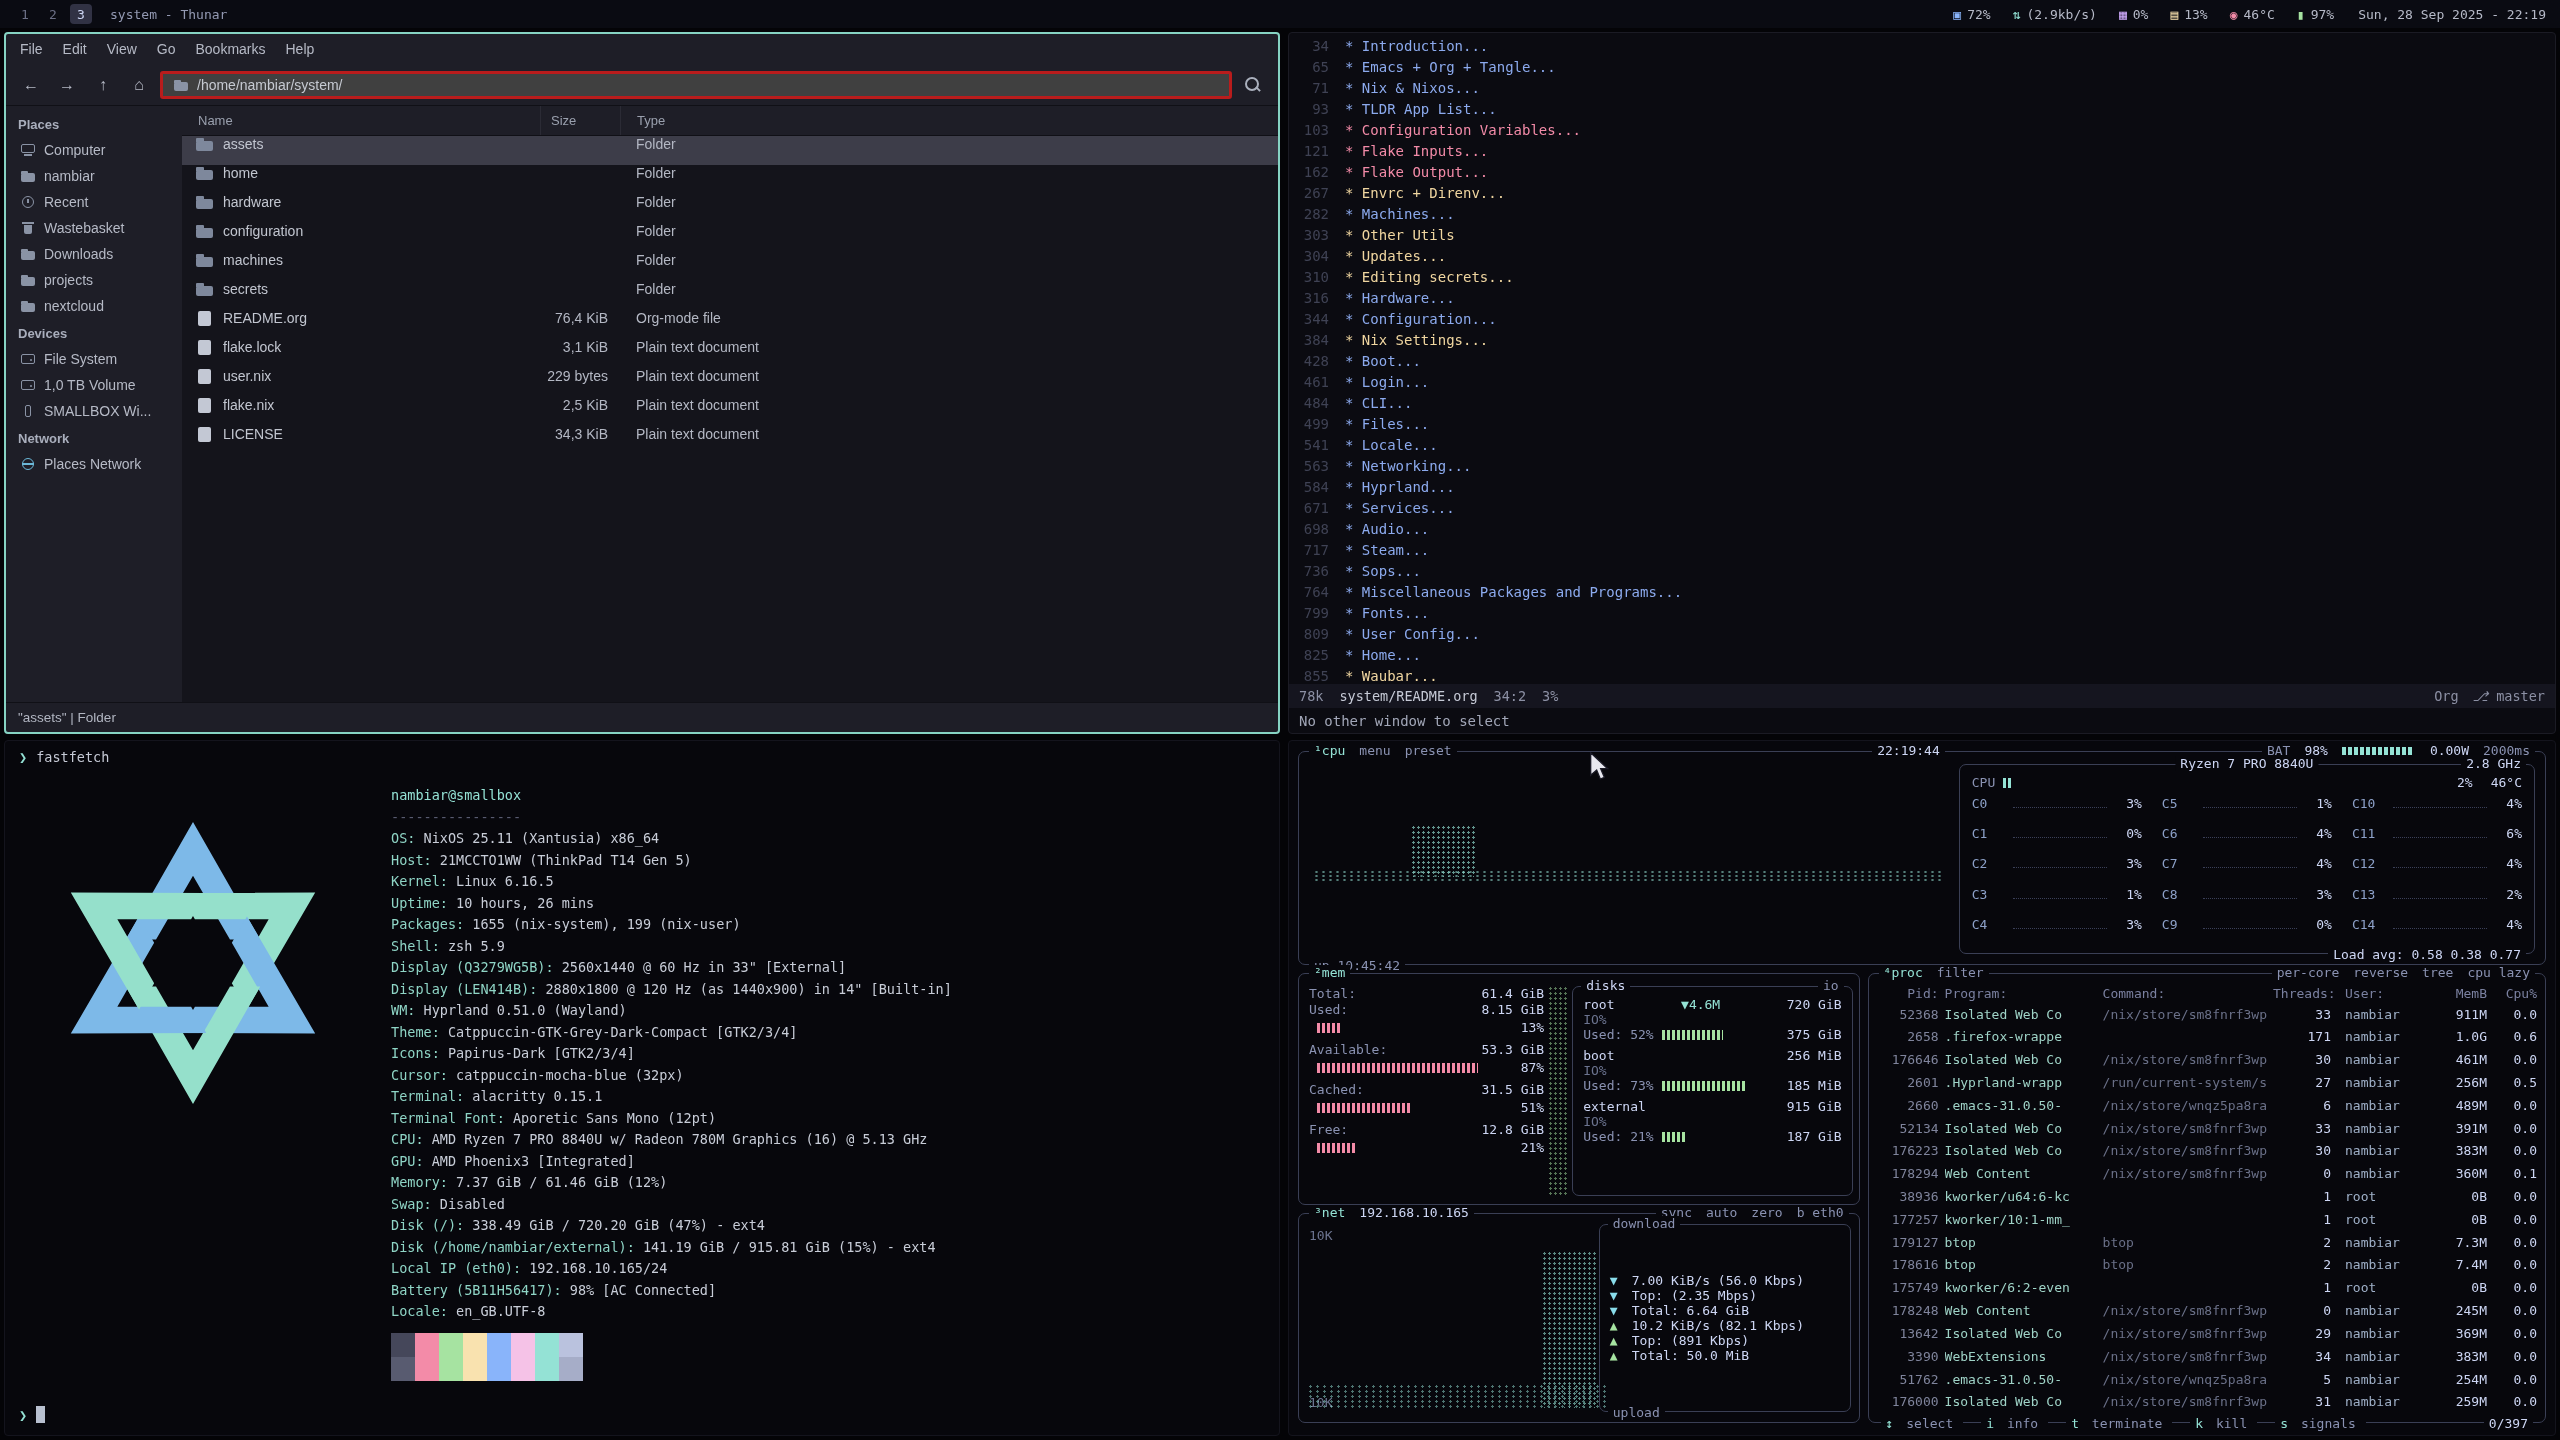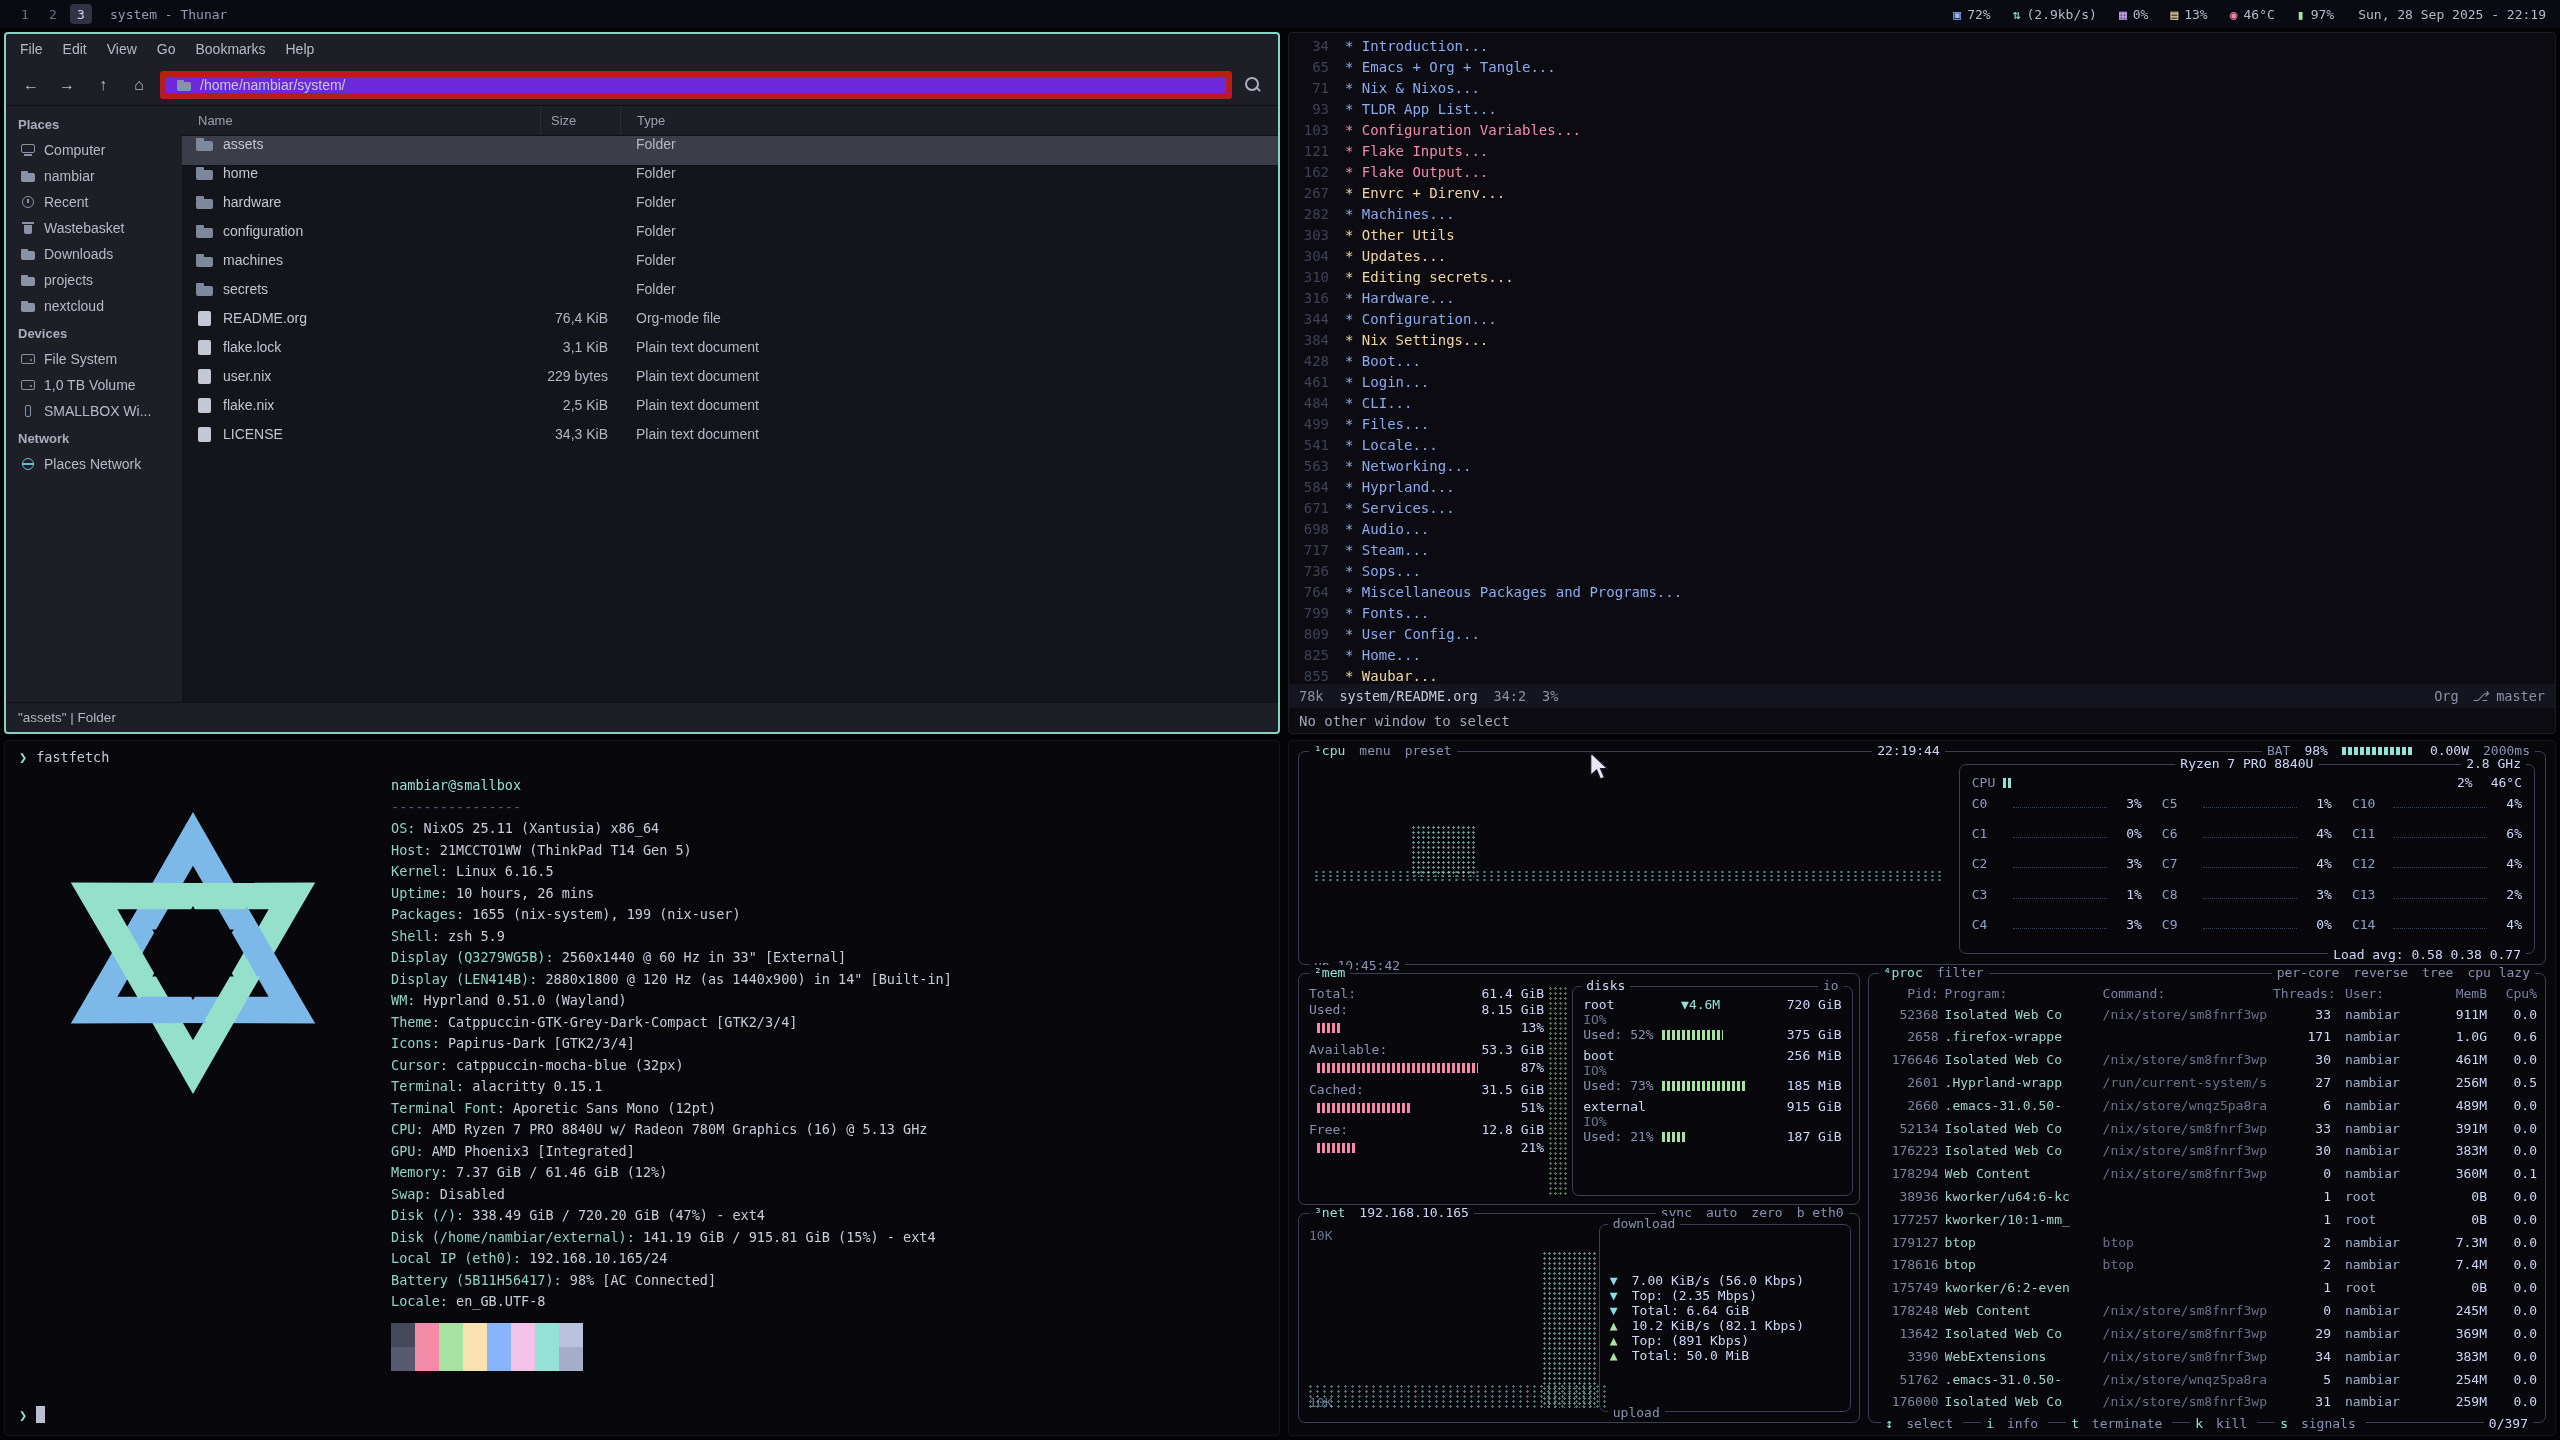--- a/index.html
+++ b/index.html
@@ -29,21 +29,21 @@
   .win{position:absolute;border-radius:4px;overflow:hidden}
 
   
   .thunar{left:4px;top:32px;width:1276px;height:702px;background:#1e1e27;border:2px solid #86d3c3;
     display:flex;flex-direction:column;font-family:"Liberation Sans",sans-serif}
   .menubar{height:30px;display:flex;align-items:center;padding:0 4px;color:#b6bac6;font-size:14px}
   .menubar span{padding:4px 10px;border-radius:3px}
   .toolbar{height:42px;display:flex;align-items:center;gap:6px;padding:0 10px;border-bottom:1px solid #101016}
   .navbtn{width:30px;height:28px;display:flex;align-items:center;justify-content:center;color:#b6bac6;
     font-size:16px;border-radius:3px}
-  .pathbar{flex:1;height:28px;background:#6d28d9;border:6px solid #b91c1c;border-radius:3px;
+  .pathbar{flex:1;height:28px;background:#404040;border:3px solid #b91c1c;border-radius:3px;
     display:flex;align-items:center;gap:8px;padding:0 10px;color:#c6cad2;font-size:14px}
   .searchbtn{width:30px;height:28px;position:relative}
   .searchbtn::before{content:"";position:absolute;left:7px;top:6px;width:10px;height:10px;border:2px solid #aab0bd;border-radius:50%}
   .searchbtn::after{content:"";position:absolute;left:17px;top:17px;width:6px;height:2px;background:#aab0bd;transform:rotate(45deg)}
   .thunar-main{flex:1;display:flex;min-height:0}
   .sidebar{width:176px;padding-top:4px;font-size:14px;color:#b6bac6;flex:none}
   .slabel{padding:7px 12px 5px;font-weight:bold;font-size:13px;color:#a9aebc}
   .srow{display:flex;align-items:center;gap:8px;padding:5px 8px 5px 14px}
   .sicon{width:16px;height:16px;display:inline-block;position:relative;flex:none}
   .sicon[data-icon="computer"]::before{content:"";position:absolute;inset:2px 1px 5px 1px;border:1.5px solid #8a93a5;border-radius:2px}
@@ -93,21 +93,21 @@
   .mfile{color:#c6cad6}
   .mright{margin-left:auto;display:flex;gap:14px;align-items:center}
   .branch-icon::before{content:"⎇ ";color:#8c90a4}
   .echo{height:25px;display:flex;align-items:center;padding:0 10px;color:#a2a7b8;font-size:14px;flex:none}
 
   
   .fetch{left:4px;top:740px;width:1276px;height:696px;background:#07070c;border:1px solid #14141d;
     padding:8px 14px;font-size:13.5px;position:relative}
   .cmdline{display:flex;gap:9px;align-items:center}
   .psym{color:#94e2d5}
-  .fetchbody{display:flex;margin-top:6px}
+  .fetchbody{display:flex;margin-top:16px}
   .logo{width:372px;flex:none;padding-top:14px;padding-left:6px}
   .finfo{flex:1;line-height:21.5px;padding-top:4px}
   .fuser{color:#94e2d5}
   .fsep{color:#585b70}
   .fkey{color:#8fd5c6}
   .fkey::after{content:": ";color:#8fd5c6}
   .fval{color:#c8cdd8}
   .palette{margin-top:10px}
   .prow{display:flex;height:24px}
   .swatch{width:24px;height:24px;display:inline-block}

